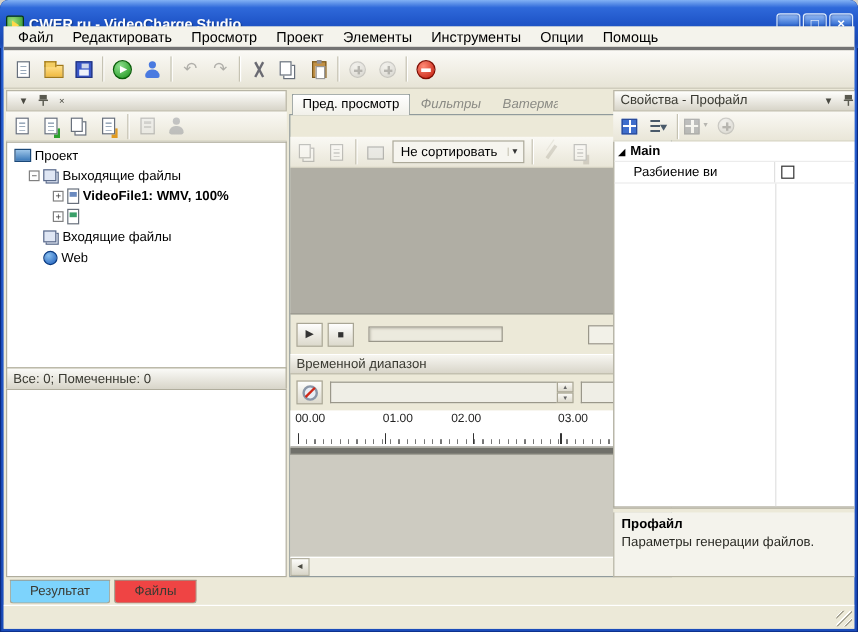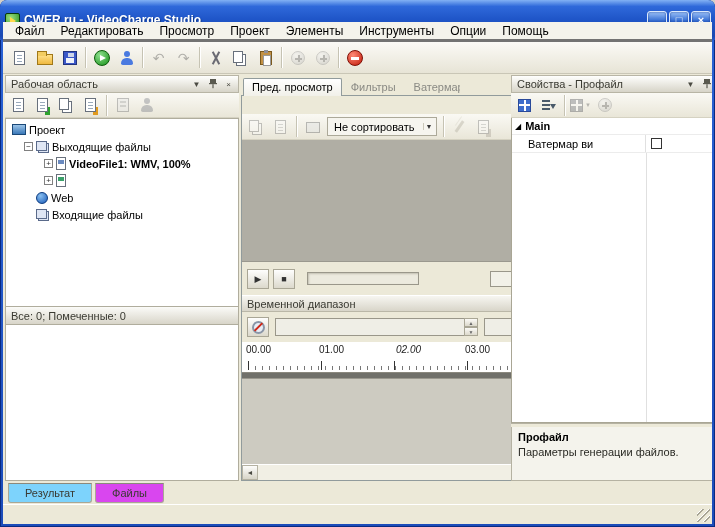--- a/index.html
+++ b/index.html
@@ -127,21 +127,21 @@
            background:radial-gradient(circle at 35% 30%,#8ac0f0,#1a5ab8); }
   .counter { flex:0 0 18px; display:flex; align-items:center; padding-left:5px; color:#3a3a32;
              background:linear-gradient(#fbfbf8,#d8d5c9); border:1px solid #b0ad9d; border-bottom:none; }
   .listbox { flex:1; background:#fff; border:1px solid #b0ad9d; }
 
   
   .tabstrip { height:20px; flex:0 0 20px; display:flex; align-items:flex-end; padding-left:2px; }
   .tab { height:18px; padding:2px 8px 0; border:1px solid #919b9c; border-bottom:none;
          border-radius:2px 2px 0 0; background:linear-gradient(#ffffff,#f1f0e9); position:relative; top:1px;
          z-index:2; white-space:nowrap; }
-  .tab.inactive { background:transparent; border-color:transparent; color:#8a8a84; z-index:0; }
+  .tab.inactive { background:transparent; border-color:transparent; color:#8a8a84; z-index:0;font-style:italic; }
   .tab.trunc { max-width:56px; overflow:hidden; }
   .tabarrows { margin-left:auto; display:flex; gap:1px; padding:0 2px 3px 0; }
   .tabarrow { width:14px; height:14px; display:flex; align-items:center; justify-content:center;
               font-size:7px; color:#333; }
   .midbody { flex:1; display:flex; flex-direction:column; border:1px solid #919b9c; background:#ece9d8; }
   .mtb { height:26px; flex:0 0 26px; display:flex; align-items:center; gap:1px; padding:0 3px;
          background:linear-gradient(#faf9f4,#e9e6d8); border-bottom:1px solid #d5d2c2;margin-top:18px; }
   .combo { display:flex; align-items:center; height:19px; border:1px solid #aca999; background:#f6f5ef;
            padding:0 2px 0 6px; margin:0 2px; }
   .combo-label { margin-right:8px; white-space:nowrap; }
@@ -158,21 +158,21 @@
              background:linear-gradient(#f7f6f1,#d8d5c9); border-top:1px solid #fff; border-bottom:1px solid #bab7a7; }
   .rcontrols { flex:0 0 30px; display:flex; align-items:center; gap:6px; padding:0 5px; }
   .spinfield { display:flex; height:18px; }
   .grow { flex:1; } .w70 { width:70px; flex:0 0 70px; }
   .sfbox { flex:1; background:#efeee6; border:1px solid #9a978a; border-right:none; }
   .spin { width:14px; display:flex; flex-direction:column; }
   .sp { flex:1; display:flex; align-items:center; justify-content:center; font-size:5px; color:#666;
         background:linear-gradient(#fbfaf6,#dcd9cc); border:1px solid #a9a695; }
   .ruler { flex:0 0 31px; position:relative; background:#fff; border-bottom:1px solid #8a887e; overflow:hidden; }
   .rl { position:absolute; top:2px; font-size:10px; color:#222; }
-  .rl0{left:4px;} .rl1{left:77px;} .rl2{left:154px;font-style:italic;} .rl3{left:223px;}
+  .rl0{left:4px;} .rl1{left:77px;} .rl2{left:134px;} .rl3{left:223px;}
   .tickminor { position:absolute; bottom:2px; left:6px; right:0; height:4px;
                background:repeating-linear-gradient(90deg,#777 0 1px,transparent 1px 7px); }
   .tickmajor { position:absolute; bottom:2px; left:6px; right:0; height:9px;
                background:repeating-linear-gradient(90deg,#333 0 1px,transparent 1px 73px); }
   .band { flex:0 0 6px; background:#70706a; border-bottom:1px solid #9a988e; }
   .midfill { flex:1; background:#cdcbc1; }
   .hscroll { flex:0 0 16px; display:flex; background:#f1efe4; border-top:1px solid #fff; }
   .sbtn { width:16px; height:15px; display:flex; align-items:center; justify-content:center; font-size:7px;
           color:#4a4a42; background:linear-gradient(#fdfdfb,#d8d5c8); border:1px solid #b5b2a2; }
   .strack { flex:1; }
@@ -188,21 +188,21 @@
   .cb { width:11px; height:11px; border:1px solid #333; background:#fff; display:inline-block; }
   .pdivider { position:absolute; left:134px; top:35px; bottom:0; width:1px; background:#e0e0e0; }
   .descsplit { flex:0 0 4px; background:#ece9d8; border-top:1px solid #b5b2a2; }
   .pdesc { flex:0 0 54px; background:#f4f3ec; border:1px solid #b5b2a2; border-top:none; padding:4px 6px; }
   .pdesc-title { font-weight:bold; margin-bottom:3px; }
   .pdesc-text { color:#2a2a24; }
 
   
   .bottomtabs { position:absolute; top:461px; left:5px; height:20px; display:flex; gap:3px; }
   .btab { padding:3px 16px 0; border:1px solid #a9a795; border-top:1px solid #8b897b;
-          border-radius:0 0 3px 3px; background:#d946ef; color:#3a3a32; }
+          border-radius:0 0 3px 3px; background:#ef4444; color:#3a3a32; }
   .btab.active { background:#7dd3fc; }
   .statusbar { position:absolute; left:0; right:0; top:482px; height:20px; background:#ece9d8; border-top:1px solid #fff; }
   .grip { position:absolute; right:2px; bottom:2px; width:13px; height:13px;
           background:repeating-linear-gradient(135deg,transparent 0 3px,#fff 3px 4px,#a8a595 4px 5px); }
 </style>
 </head>
 <body>
 
 <div class="frame">
   <div class="titlebar">
@@ -276,21 +276,20 @@
           <span class="i i-plus"></span>
         </div>
       <div class="sep"></div>
       <div class="tbtn">
           <span class="i i-stop"></span>
         </div>
     </div>
 
     <div class="panel left">
       <div class="phead">
-        <span class="ptitle">Рабочая область</span>
         <span class="phbtn">
             <span>▼</span>
           </span>
         <span class="phbtn">
             <svg width="8" height="10" viewBox="0 0 8 10">
               <rect x="1" y="0" width="6" height="4" fill="#5a5a50"></rect>
               <rect x="0" y="4" width="8" height="1.2" fill="#5a5a50"></rect>
               <rect x="3.4" y="5.2" width="1.2" height="4" fill="#5a5a50"></rect>
             </svg>
           </span>
@@ -333,27 +332,27 @@
           <span class="exp">+</span>
           <span class="i t-doc v"></span>
           <span class="tlabel">VideoFile1: WMV, 100%</span>
         </div>
         <div class="trow lvl2">
           <span class="exp">+</span>
           <span class="i t-doc im"></span>
         </div>
         <div class="trow lvl1">
           <span class="expspace"></span>
+          <span class="i t-stack"></span>
+          <span class="tlabel">Входящие файлы</span>
+        </div>
+        <div class="trow lvl1">
+          <span class="expspace"></span>
           <span class="i t-web"></span>
           <span class="tlabel">Web</span>
-        </div>
-        <div class="trow lvl1">
-          <span class="expspace"></span>
-          <span class="i t-stack"></span>
-          <span class="tlabel">Входящие файлы</span>
         </div>
       </div>
       <div class="counter">Все: 0; Помеченные: 0</div>
       <div class="listbox"></div>
     </div>
 
     <div class="panel mid">
       <div class="tabstrip">
         <div class="tab active">Пред. просмотр</div>
         <div class="tab inactive">Фильтры</div>
@@ -484,21 +483,21 @@
         <div class="tbtn dis">
             <span class="i i-plus"></span>
           </div>
       </div>
       <div class="pgrid">
         <div class="pgroup">
           <span class="gtri">◢</span>
           <span>Main</span>
         </div>
         <div class="prow">
-          <div class="pcell-label">Ватермар ви</div>
+          <div class="pcell-label">Разбиение ви</div>
           <div class="pcell-value">
             <span class="cb"></span>
           </div>
         </div>
         <div class="pdivider"></div>
       </div>
       <div class="descsplit"></div>
       <div class="pdesc">
         <div class="pdesc-title">Профайл</div>
         <div class="pdesc-text">Параметры генерации файлов.</div>

